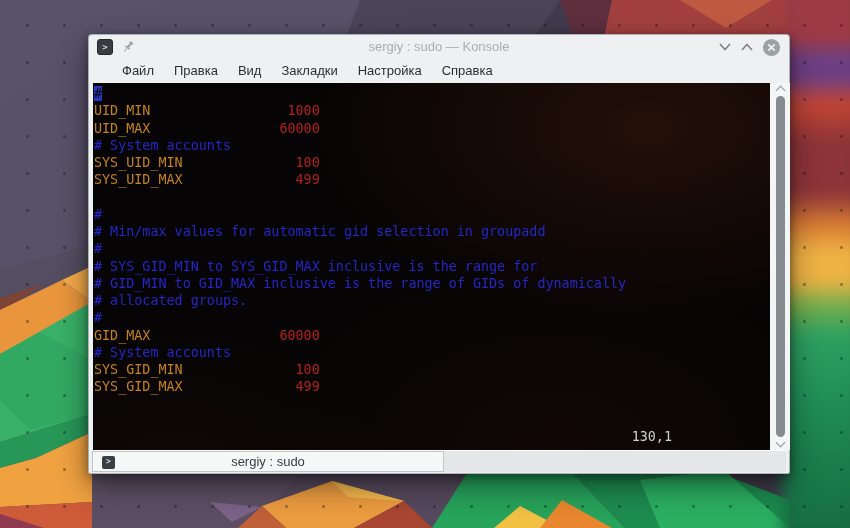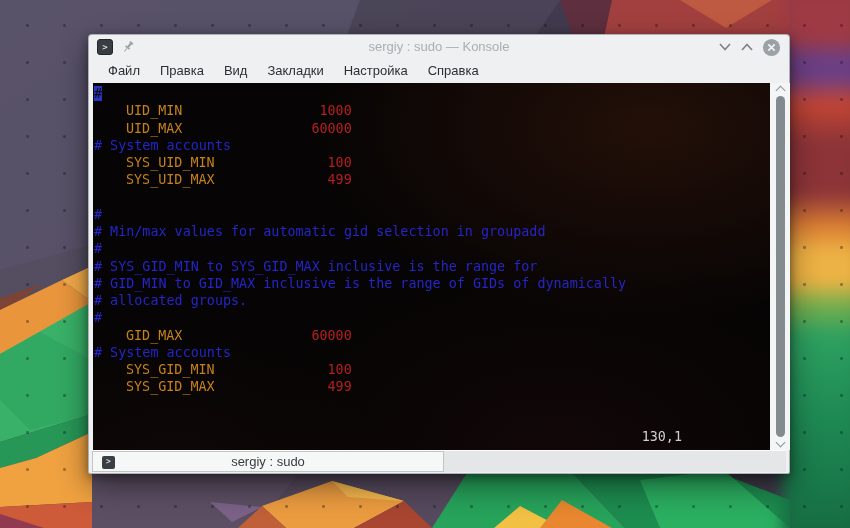--- a/index.html
+++ b/index.html
@@ -25,38 +25,38 @@
   .appicon{position:absolute;left:8px;top:4px;width:16px;height:16px;border-radius:3px;
     background:#383d42;border:1px solid #23272b;box-sizing:border-box;color:#d9dddf;
     font:bold 9px/14px "DejaVu Sans Mono",monospace;text-align:center;}
   .pin{position:absolute;left:32px;top:5px;width:14px;height:14px;}
   .title{position:absolute;left:0;right:0;top:0;text-align:center;color:#a9aeb1;
     font-size:13px;line-height:24px;}
   .winbtns{position:absolute;right:8px;top:0;height:24px;display:flex;align-items:center;gap:8px;}
   .chev{width:14px;height:10px;}
   .closebtn{width:19px;height:19px;}
 
-  .menubar{display:flex;height:24px;align-items:center;padding-left:9px;}
+  .menubar{display:flex;height:24px;align-items:center;padding-left:23px;}
   .menu-item{padding:0 10px;font-size:13px;color:#2c3033;line-height:24px;cursor:default;}
 
   
   .terminal{position:absolute;left:4px;top:48px;width:677px;height:367px;overflow:hidden;
     background:
       radial-gradient(ellipse 520px 300px at 82% 12%,rgba(96,40,18,.32),rgba(96,40,18,0) 65%),
       radial-gradient(ellipse 430px 280px at 68% 102%,rgba(60,18,20,.22),rgba(60,18,20,0) 70%),
       radial-gradient(ellipse 300px 220px at 12% 108%,rgba(72,25,32,.16),rgba(72,25,32,0) 70%),
       #060404;
     font-family:"DejaVu Sans Mono","Liberation Mono",monospace;font-size:13.4px;}
   .term-lines{padding:2px 0 0 1px;}
   .term-line{height:17.25px;line-height:17.25px;white-space:pre;}
-  .c-key{color:var(--key);padding-left:32px;} .c-num{color:var(--num);} .c-comment{color:var(--comment);}
+  .c-key{color:var(--key);} .c-num{color:var(--num);} .c-comment{color:var(--comment);}
   .c-plain{color:#c8c8c8;} .c-status{color:var(--status);}
   .c-cursor{background:var(--cursor_bg);color:var(--cursor_fg);}
   .statusline{position:absolute;left:0;right:0;bottom:5px;height:17px;line-height:17px;color:var(--status);}
-  .status-pos{position:absolute;right:88px;text-align:right;}
+  .status-pos{position:absolute;right:98px;text-align:right;}
   .status-pct{position:absolute;right:8px;margin-top:28px;}
 
   
   .scrollarea{position:absolute;left:681px;top:48px;width:20px;height:367px;background:#f4f5f6;}
   .scroll-thumb{position:absolute;left:5.5px;top:13px;bottom:13px;width:9px;background:#848b8e;border-radius:4.5px;}
   .scroll-arrow{position:absolute;left:7px;width:6px;height:6px;border-left:1.6px solid #8d9598;border-top:1.6px solid #8d9598;}
   .scroll-arrow.up{top:4px;transform:rotate(45deg);}
   .scroll-arrow.down{bottom:4px;transform:rotate(225deg);}
 
   

